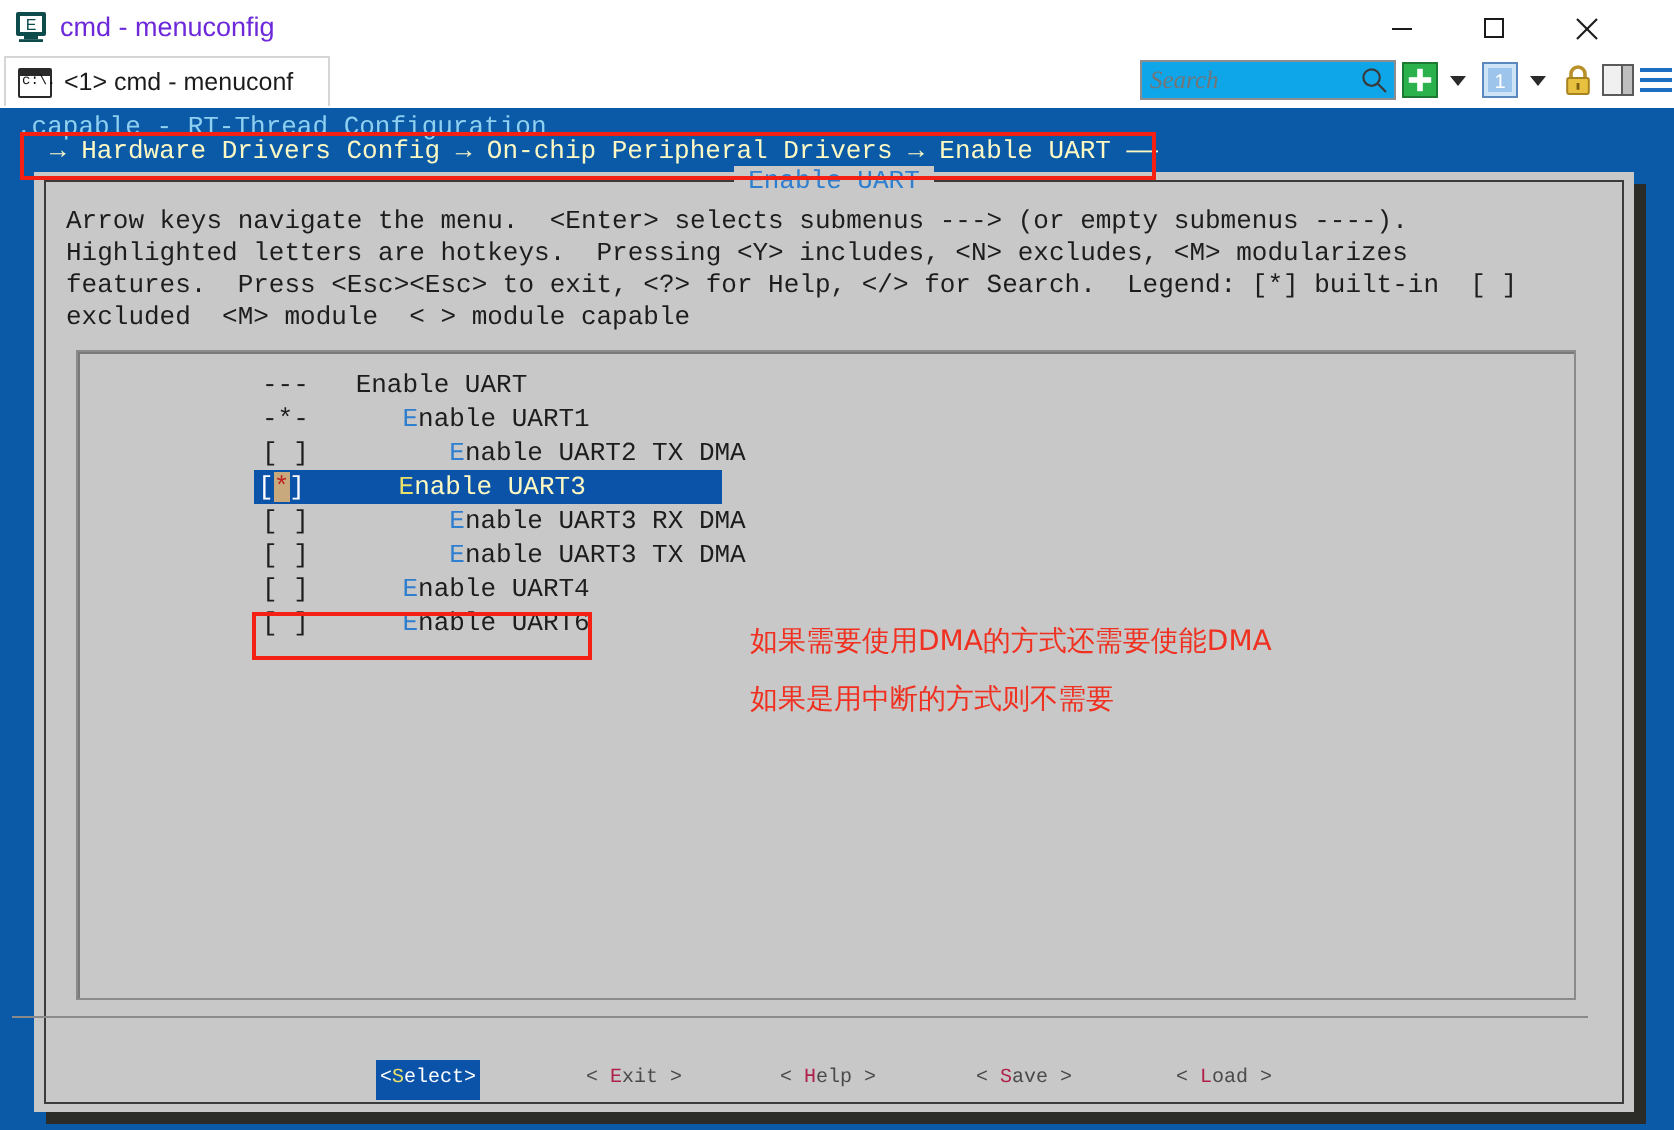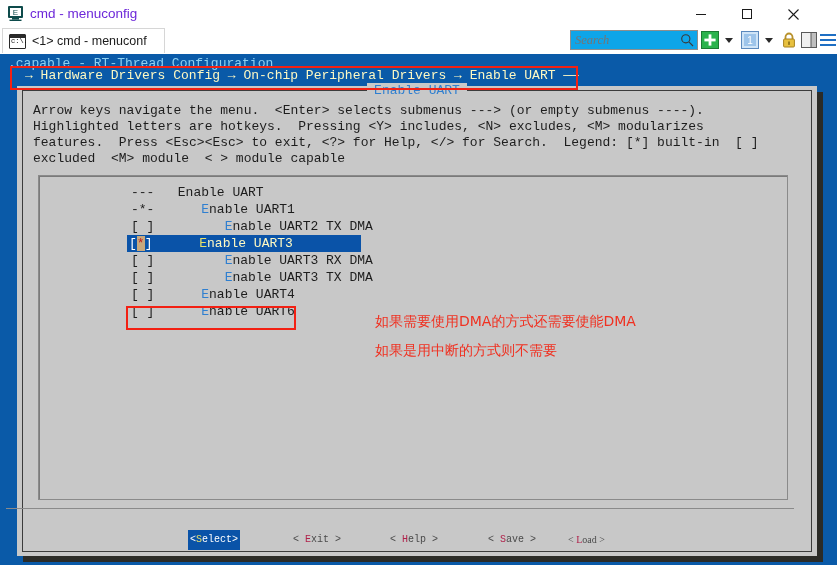--- a/index.html
+++ b/index.html
@@ -173,21 +173,21 @@
     font-family:"Liberation Mono","DejaVu Sans Mono",monospace;
     font-size:10px;color:#4a4a4a;white-space:pre;margin-top:15px;
   }
   .mbtn .hk{color:#b0214a;}
   .mbtn.active{background:#0a53a8;color:#ffffff;padding:0 2px;}
   .mbtn.active .hk{color:#e8e06a;}
   .b-sel{left:150px;}
   .b-exit{left:255px;}
   .b-help{left:352px;}
   .b-save{left:450px;text-align:center;}
-  .b-load{left:530px;font-family:Liberation Serif, serif;}
+  .b-load{left:550px;}
 
   .btn-sep{
     position:absolute;left:6px;top:508px;width:788px;height:1px;background:#8a8a8a;
   }
 
   
   .redbox{
     position:absolute;border:2px solid #f32013;box-sizing:border-box;
     pointer-events:none;
   }

